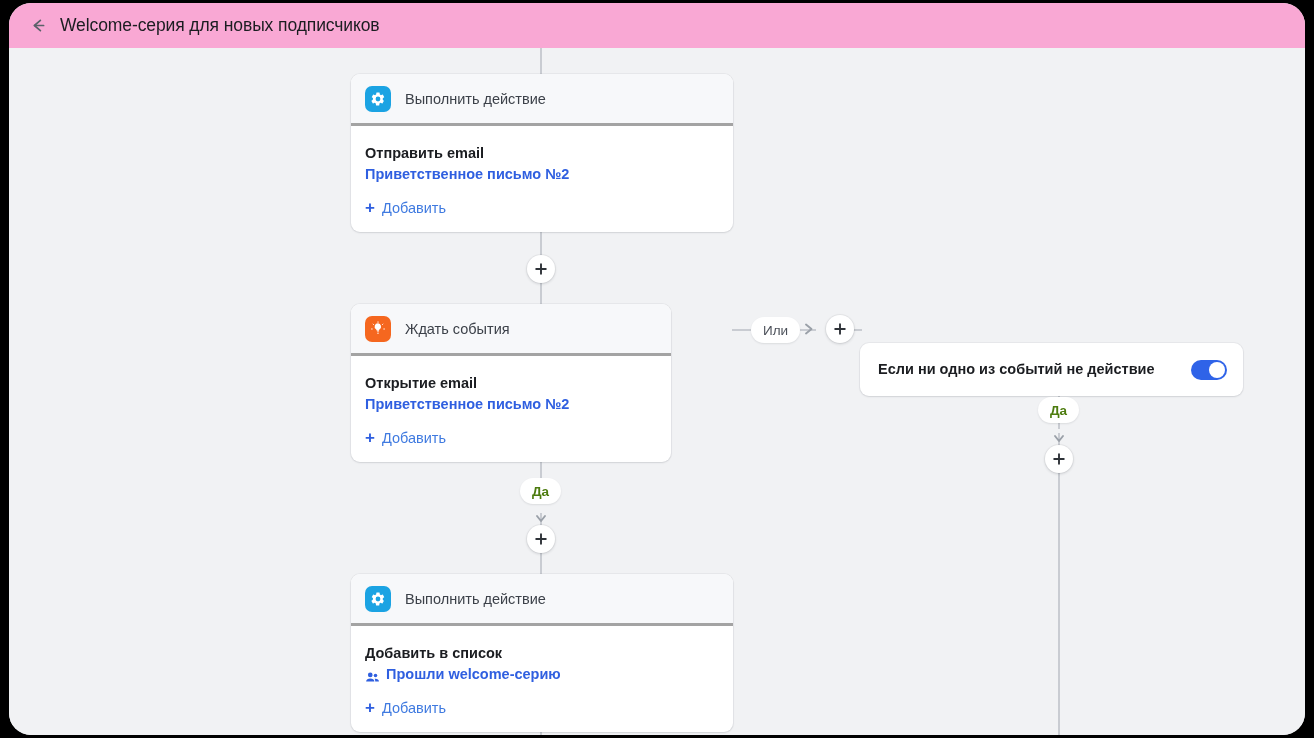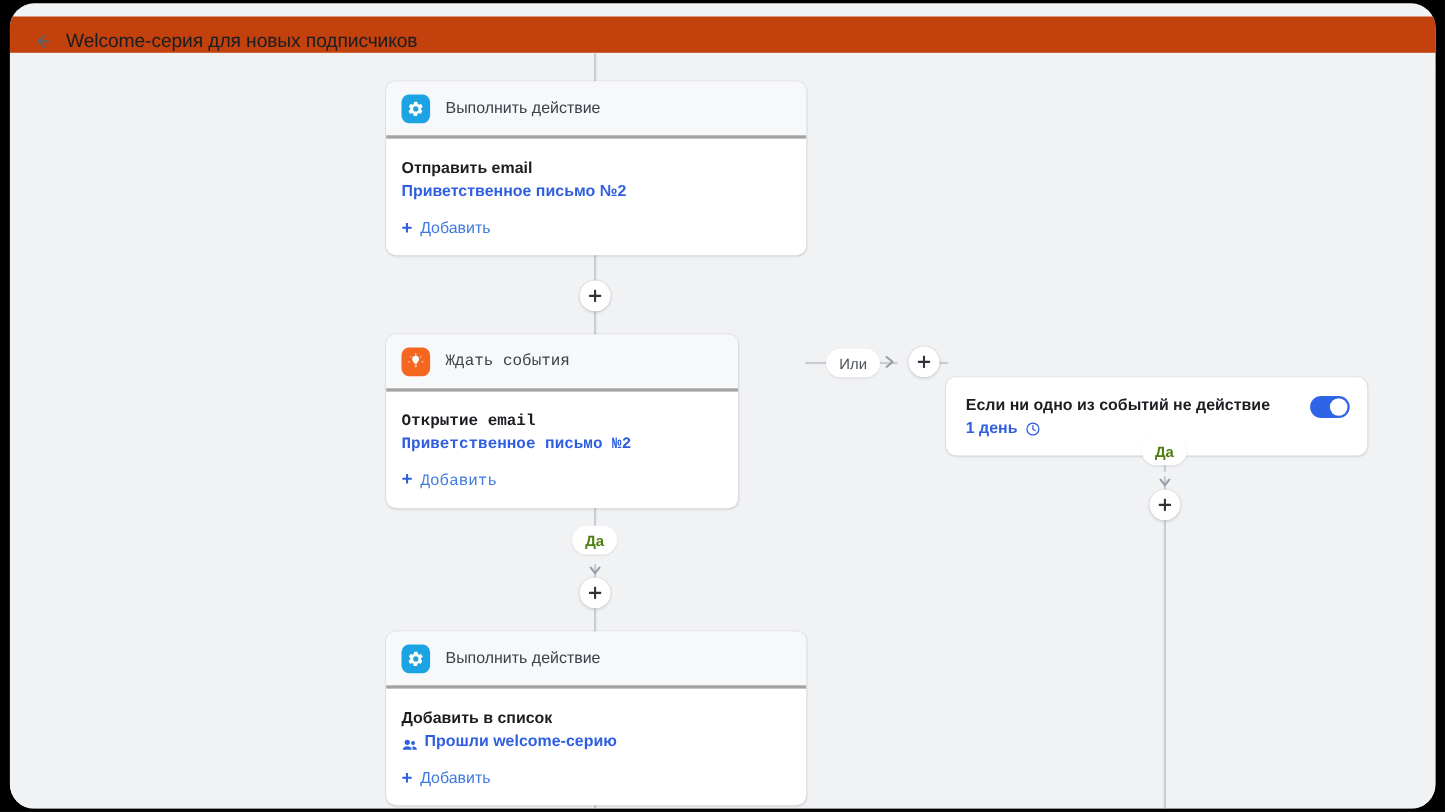--- a/index.html
+++ b/index.html
@@ -23,24 +23,24 @@
     height: 732px;
     background: #f1f2f4;
     border-radius: 22px;
     overflow: hidden;
   }
 
   
   #topbar {
     position: absolute;
     left: 0;
-    top: 12px;
+    top: 0;
     width: 100%;
     height: 45px;
-    background: #c2410c;
+    background: #f9a8d4;
     border-bottom: 1px solid #e6e8eb;
     display: flex;
     align-items: center;
   }
   #back-btn {
     width: 22px;
     height: 22px;
     margin-left: 18px;
     margin-right: 11px;
     display: flex;
@@ -293,21 +293,21 @@
         </div>
       </div>
     </div>
 
     <div class="plus-node" style="left:518px; top:207px;">
       <svg width="12" height="12" viewBox="0 0 12 12">
         <path d="M6 1.2 V10.8 M1.2 6 H10.8" stroke="#2e3238" stroke-width="1.9" stroke-linecap="round"></path>
       </svg>
     </div>
 
-    <div class="card" style="left:342px; top:256px; width:320px;font-family:Liberation Mono, monospace;">
+    <div class="card" style="left:342px; top:256px; width:320px;">
       <div class="card-head">
         <div class="head-icon orange">
           <svg width="16" height="16" viewBox="0 0 24 24">
             <path fill="#ffffff" d="M12 3.2a5.1 5.1 0 0 0-3 9.22c.5.37.8.92.86 1.53l.6.63h3.08l.06-.63c.06-.61.36-1.16.86-1.53A5.1 5.1 0 0 0 12 3.2zm-1.6 12.6h3.2v1.1h-3.2zm.35 2.3h2.5a1.25 1.25 0 0 1-2.5 0z"></path>
             <path stroke="#ffffff" stroke-width="1.3" stroke-linecap="round" d="M12 1.1v1.2M4.6 4.6l.85.85M19.4 4.6l-.85.85M2.2 12h1.2M20.6 12h1.2"></path>
           </svg>
         </div>
         <div class="head-title">Ждать события</div>
       </div>
       <div class="card-body">
@@ -333,29 +333,20 @@
     <div class="plus-node" style="left:817px; top:267px;">
       <svg width="12" height="12" viewBox="0 0 12 12">
         <path d="M6 1.2 V10.8 M1.2 6 H10.8" stroke="#2e3238" stroke-width="1.9" stroke-linecap="round"></path>
       </svg>
     </div>
 
     <div id="cond-card">
       <div id="cond-top">
         <div>
           <div id="cond-title">Если ни одно из событий не действие</div>
-          <div id="cond-sub">
-            <span>1 день</span>
-            <span class="clock-icon">
-              <svg width="14" height="14" viewBox="0 0 16 16">
-                <circle cx="8" cy="8" r="6.2" fill="none" stroke="#2f5fe0" stroke-width="1.3"></circle>
-                <path d="M8 4.6 V8.2 L10.4 9.6" fill="none" stroke="#2f5fe0" stroke-width="1.3" stroke-linecap="round" stroke-linejoin="round"></path>
-              </svg>
-            </span>
-          </div>
         </div>
         <div class="toggle">
           <div class="knob"></div>
         </div>
       </div>
     </div>
 
     <div class="pill yes" style="left:1029px; top:349px;">Да</div>
 
     <div class="arrow" style="left:1043px; top:383px;">

